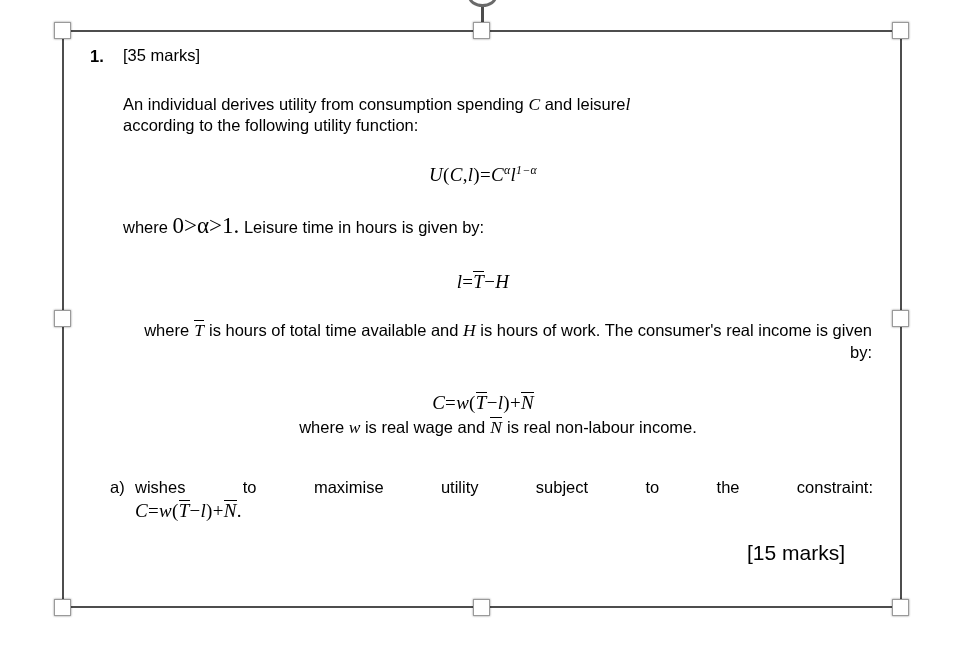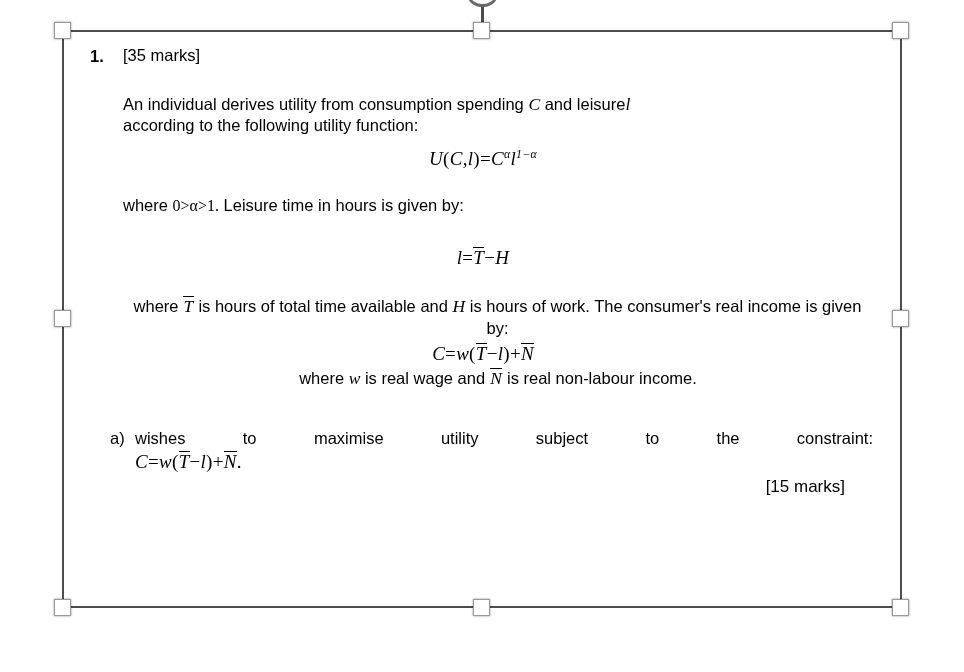--- a/index.html
+++ b/index.html
@@ -107,39 +107,39 @@
 
   .para {
     margin-left: 33px;
     font-size: 16.5px;
     line-height: 1.3;
     text-align: justify;
     text-justify: inter-word;
   }
   .para.p-intro { margin-top: 26px; width: 749px; }
   .para.p-where1 { margin-top: 25px; }
-  .para.p-where2 { margin-top: 26px; width: 749px; text-align: center; }
+  .para.p-where2 { margin-top: 26px; width: 749px; text-align: right; }
   .para.p-where3 { margin-top: 2px; text-align: center; }
 
   
   .math {
     font-family: "Liberation Serif", serif;
     font-style: italic;
     font-size: 19px;
     letter-spacing: 0.3px;
     white-space: nowrap;
   }
   .math-block {
     margin-left: 33px;
     text-align: center;
     width: 720px;
   }
-  .m-util  { margin-top: 11px; }
+  .m-util  { margin-top: 27px; }
   .m-leis  { margin-top: 30px; }
-  .m-inc   { margin-top: 4px; }
+  .m-inc   { margin-top: 29px; }
 
   .mi { font-style: italic; }
   .mop { font-style: normal; }
   .msup {
     font-size: 0.62em;
     vertical-align: super;
     font-style: italic;
   }
   .mbar {
     border-top: 1.4px solid #000;
@@ -148,21 +148,21 @@
     line-height: 1;
   }
   .inline-m {
     font-family: "Liberation Serif", serif;
     font-style: italic;
     font-size: 17.5px;
   }
   .inline-n {
     font-family: "Liberation Serif", serif;
     font-style: normal;
-    font-size: 16px;
+    font-size: 23px;
   }
   .inline-bar {
     border-top: 1.2px solid #000;
     display: inline-block;
     line-height: 1.05;
     padding: 0 0.5px;
   }
 
   
   .part-row {
@@ -184,24 +184,24 @@
   }
   .part-line1 { text-align: justify; text-justify: inter-word; }
   .part-line2 {
     text-align: justify;
     text-justify: inter-word;
     text-align-last: justify;
   }
   .part-eq { margin-top: 1px; }
 
   .marks-line {
-    margin-top: 2px;
+    margin-top: 17px;
     margin-right: 28px;
     text-align: right;
-    font-size: 17px;
+    font-size: 21px;
   }
 </style>
 </head>
 <body>
 
 <div id="selection-frame">
   <div class="frame-edge edge-top"></div>
   <div class="frame-edge edge-bottom"></div>
   <div class="frame-edge edge-left"></div>
   <div class="frame-edge edge-right"></div>

